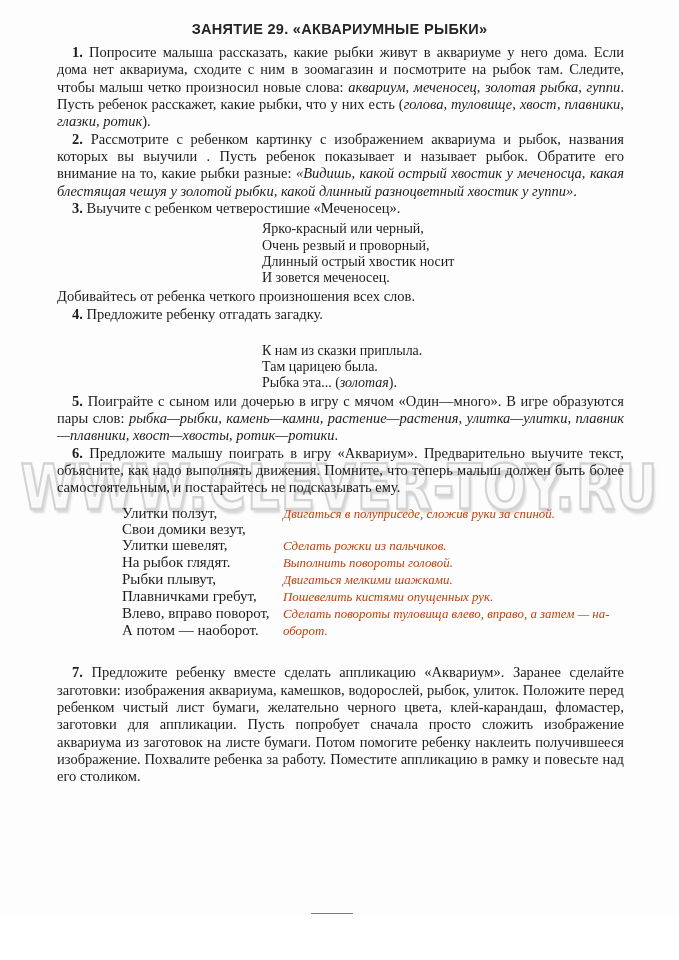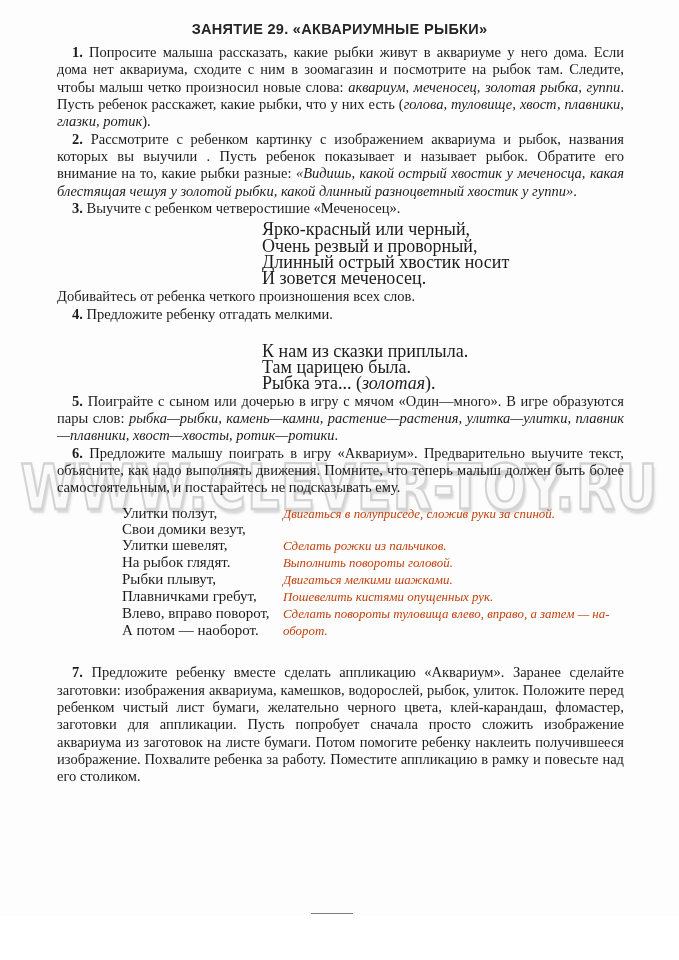--- a/index.html
+++ b/index.html
@@ -33,21 +33,21 @@
     margin: 0;
     text-align: justify;
     font-size: 14.5px;
     line-height: 17.35px;
   }
   .indent { text-indent: 15px; }
   .num { font-weight: bold; }
   .it { font-style: italic; }
   .verse {
     margin: 4px 0 2px 205px;
-    font-size: 18px;
+    font-size: 14px;
     line-height: 16.2px;
   }
   .verse.riddle { margin-top: 20px; margin-bottom: 1px; }
   .verse-line { white-space: nowrap; }
   .exercise {
     margin: 9px 0 25px 65px;
     line-height: 15.85px;
   }
   .ex-row {
     display: grid;
@@ -111,21 +111,21 @@
 
     <div class="verse">
       <div class="verse-line">Ярко-красный или черный,</div>
       <div class="verse-line">Очень резвый и проворный,</div>
       <div class="verse-line">Длинный острый хвостик носит</div>
       <div class="verse-line">И зовется меченосец.</div>
     </div>
 
     <p class="para">Добивайтесь от ребенка четкого произношения всех слов.</p>
 
-    <p class="para indent"><span class="num">4.</span><span> Предложите ребенку отгадать мелкими.</span></p>
+    <p class="para indent"><span class="num">4.</span><span> Предложите ребенку отгадать загадку.</span></p>
 
     <div class="verse riddle">
       <div class="verse-line">К нам из сказки приплыла.</div>
       <div class="verse-line">Там царицею была.</div>
       <div class="verse-line"><span>Рыбка эта... (</span><span class="it">золотая</span><span>).</span></div>
     </div>
 
     <p class="para indent"><span class="num">5.</span><span> Поиграйте с сыном или дочерью в игру с мячом «Один—много». В игре образуются пары слов: </span><span class="it">рыбка—рыбки, камень—камни, растение—растения, улитка—улитки, плавник—плавники, хвост—хвосты, ротик—ротики</span><span>.</span></p>
 
     <p class="para indent"><span class="num">6.</span><span> Предложите малышу поиграть в игру «Аквариум». Предварительно выучите текст, объясните, как надо выполнять движения. Помните, что теперь малыш должен быть более самостоятельным, и постарайтесь не подсказывать ему.</span></p>

